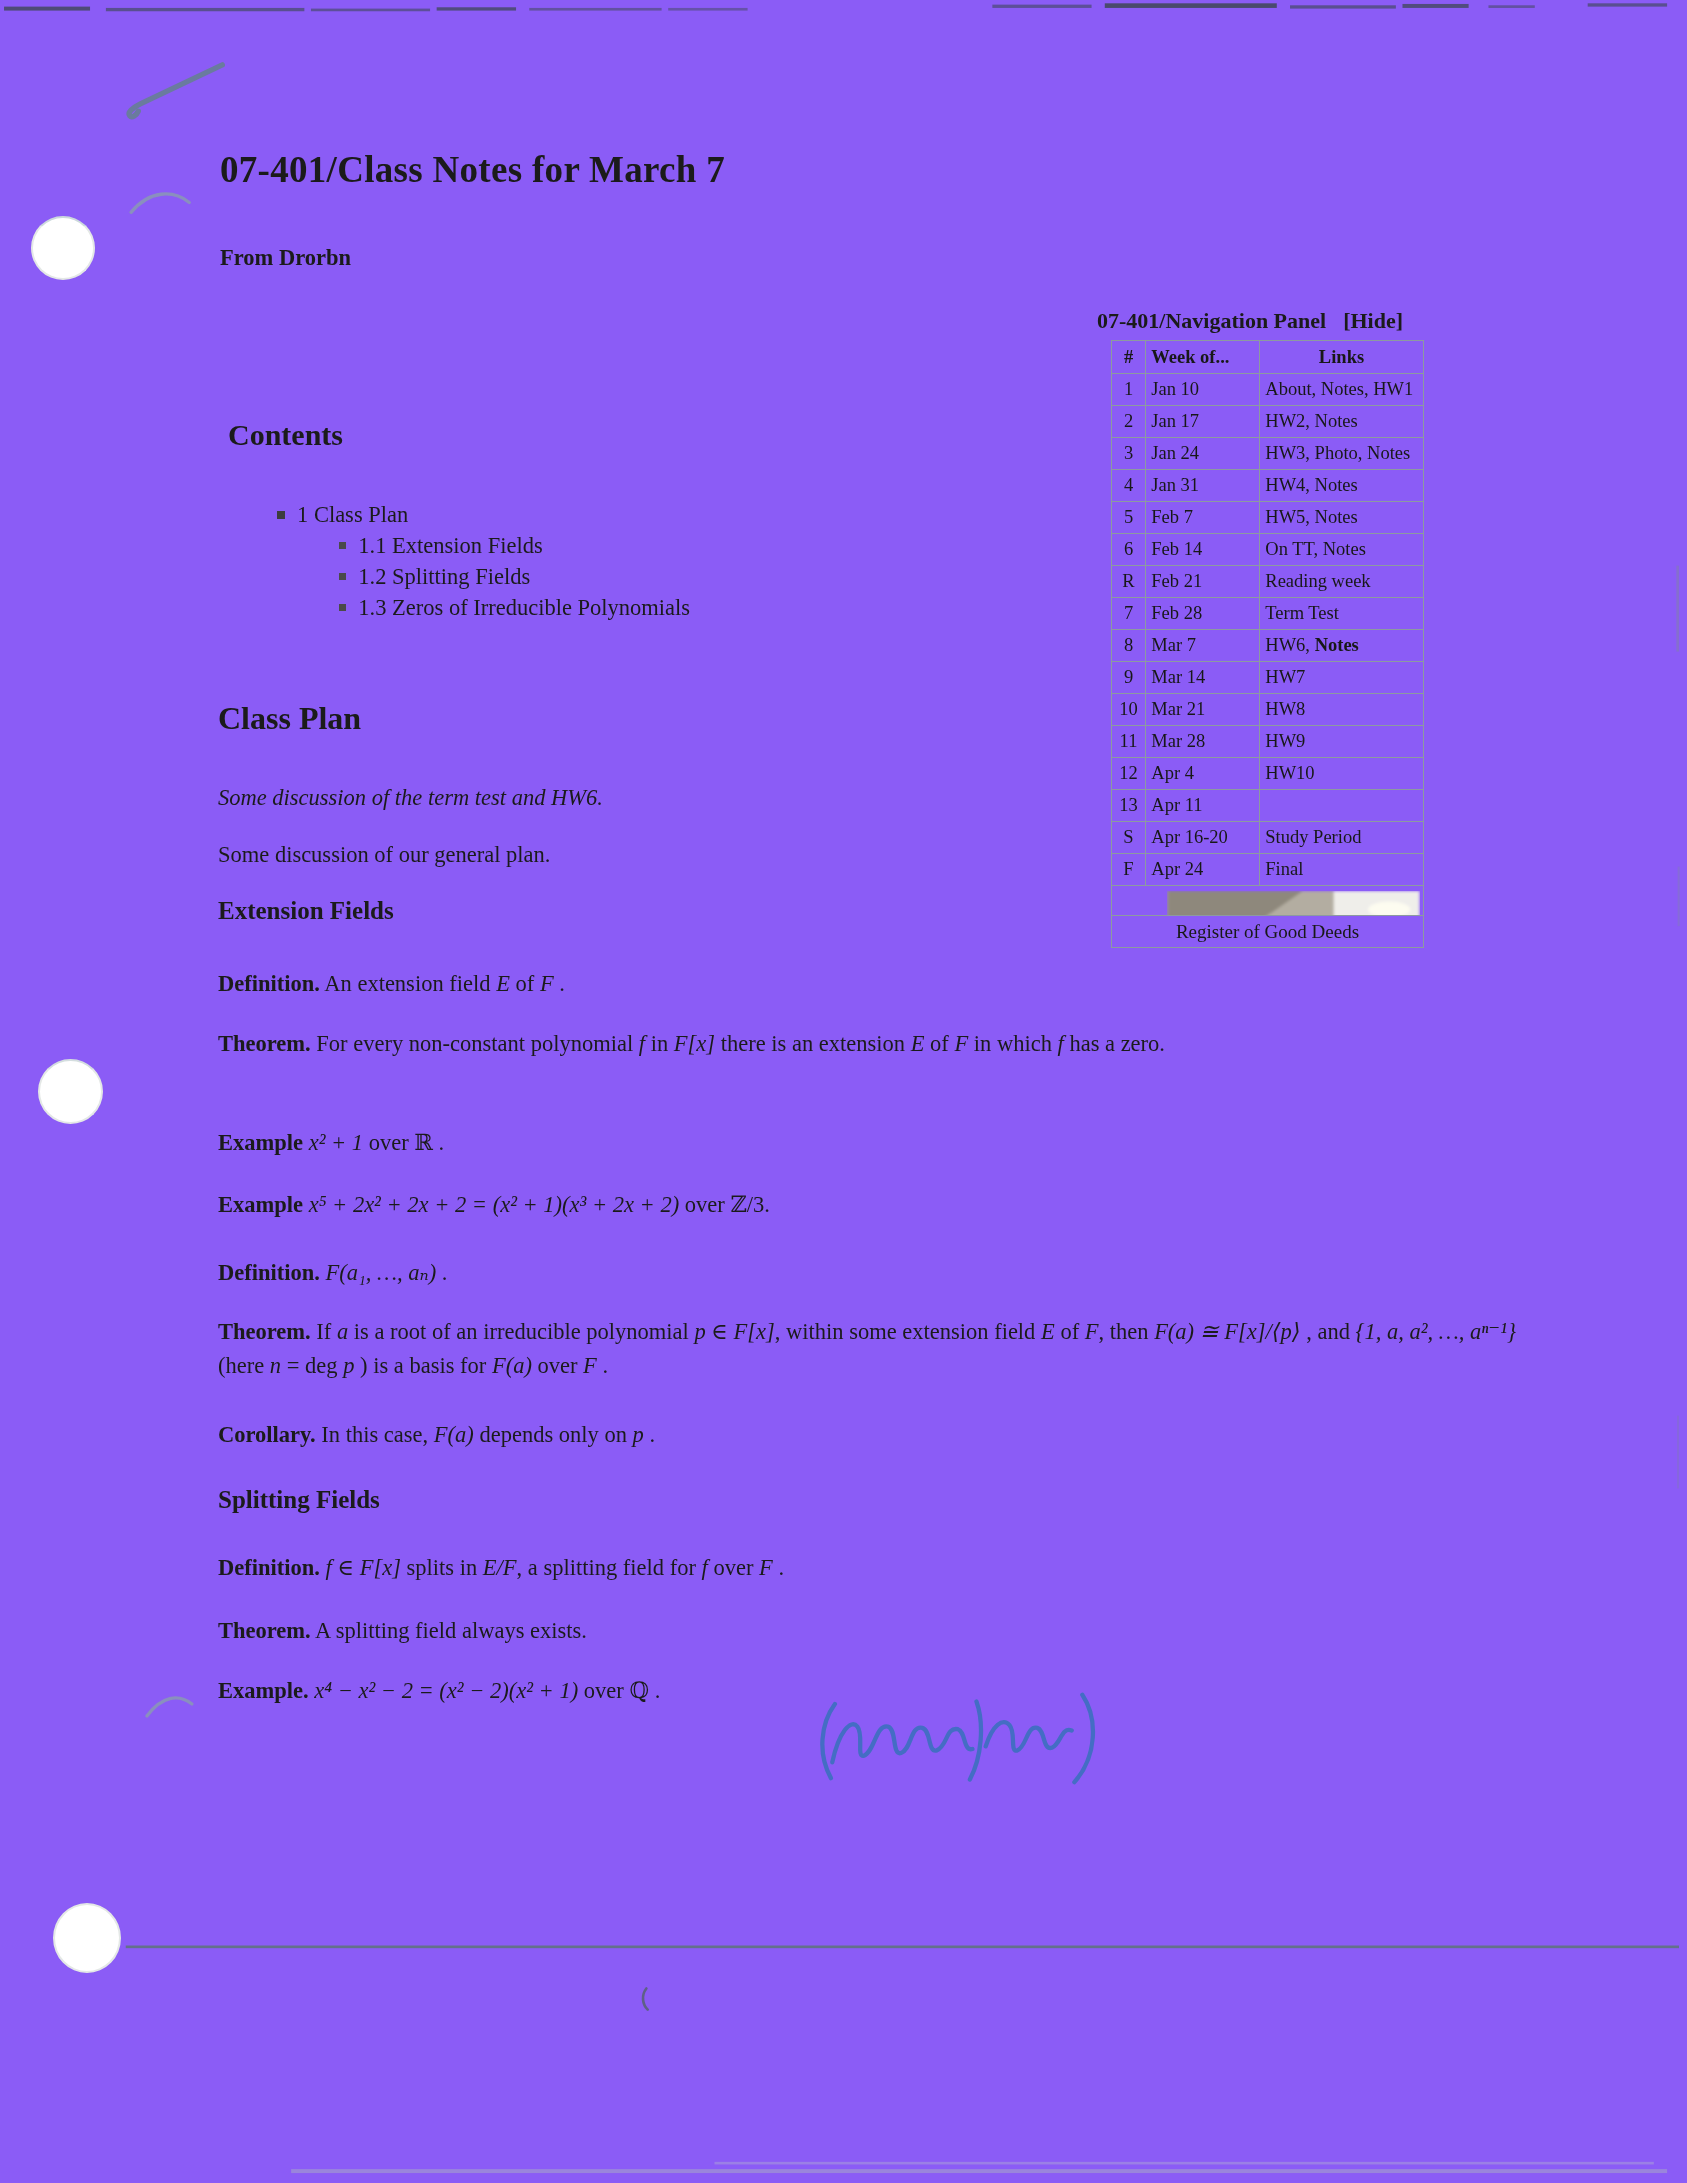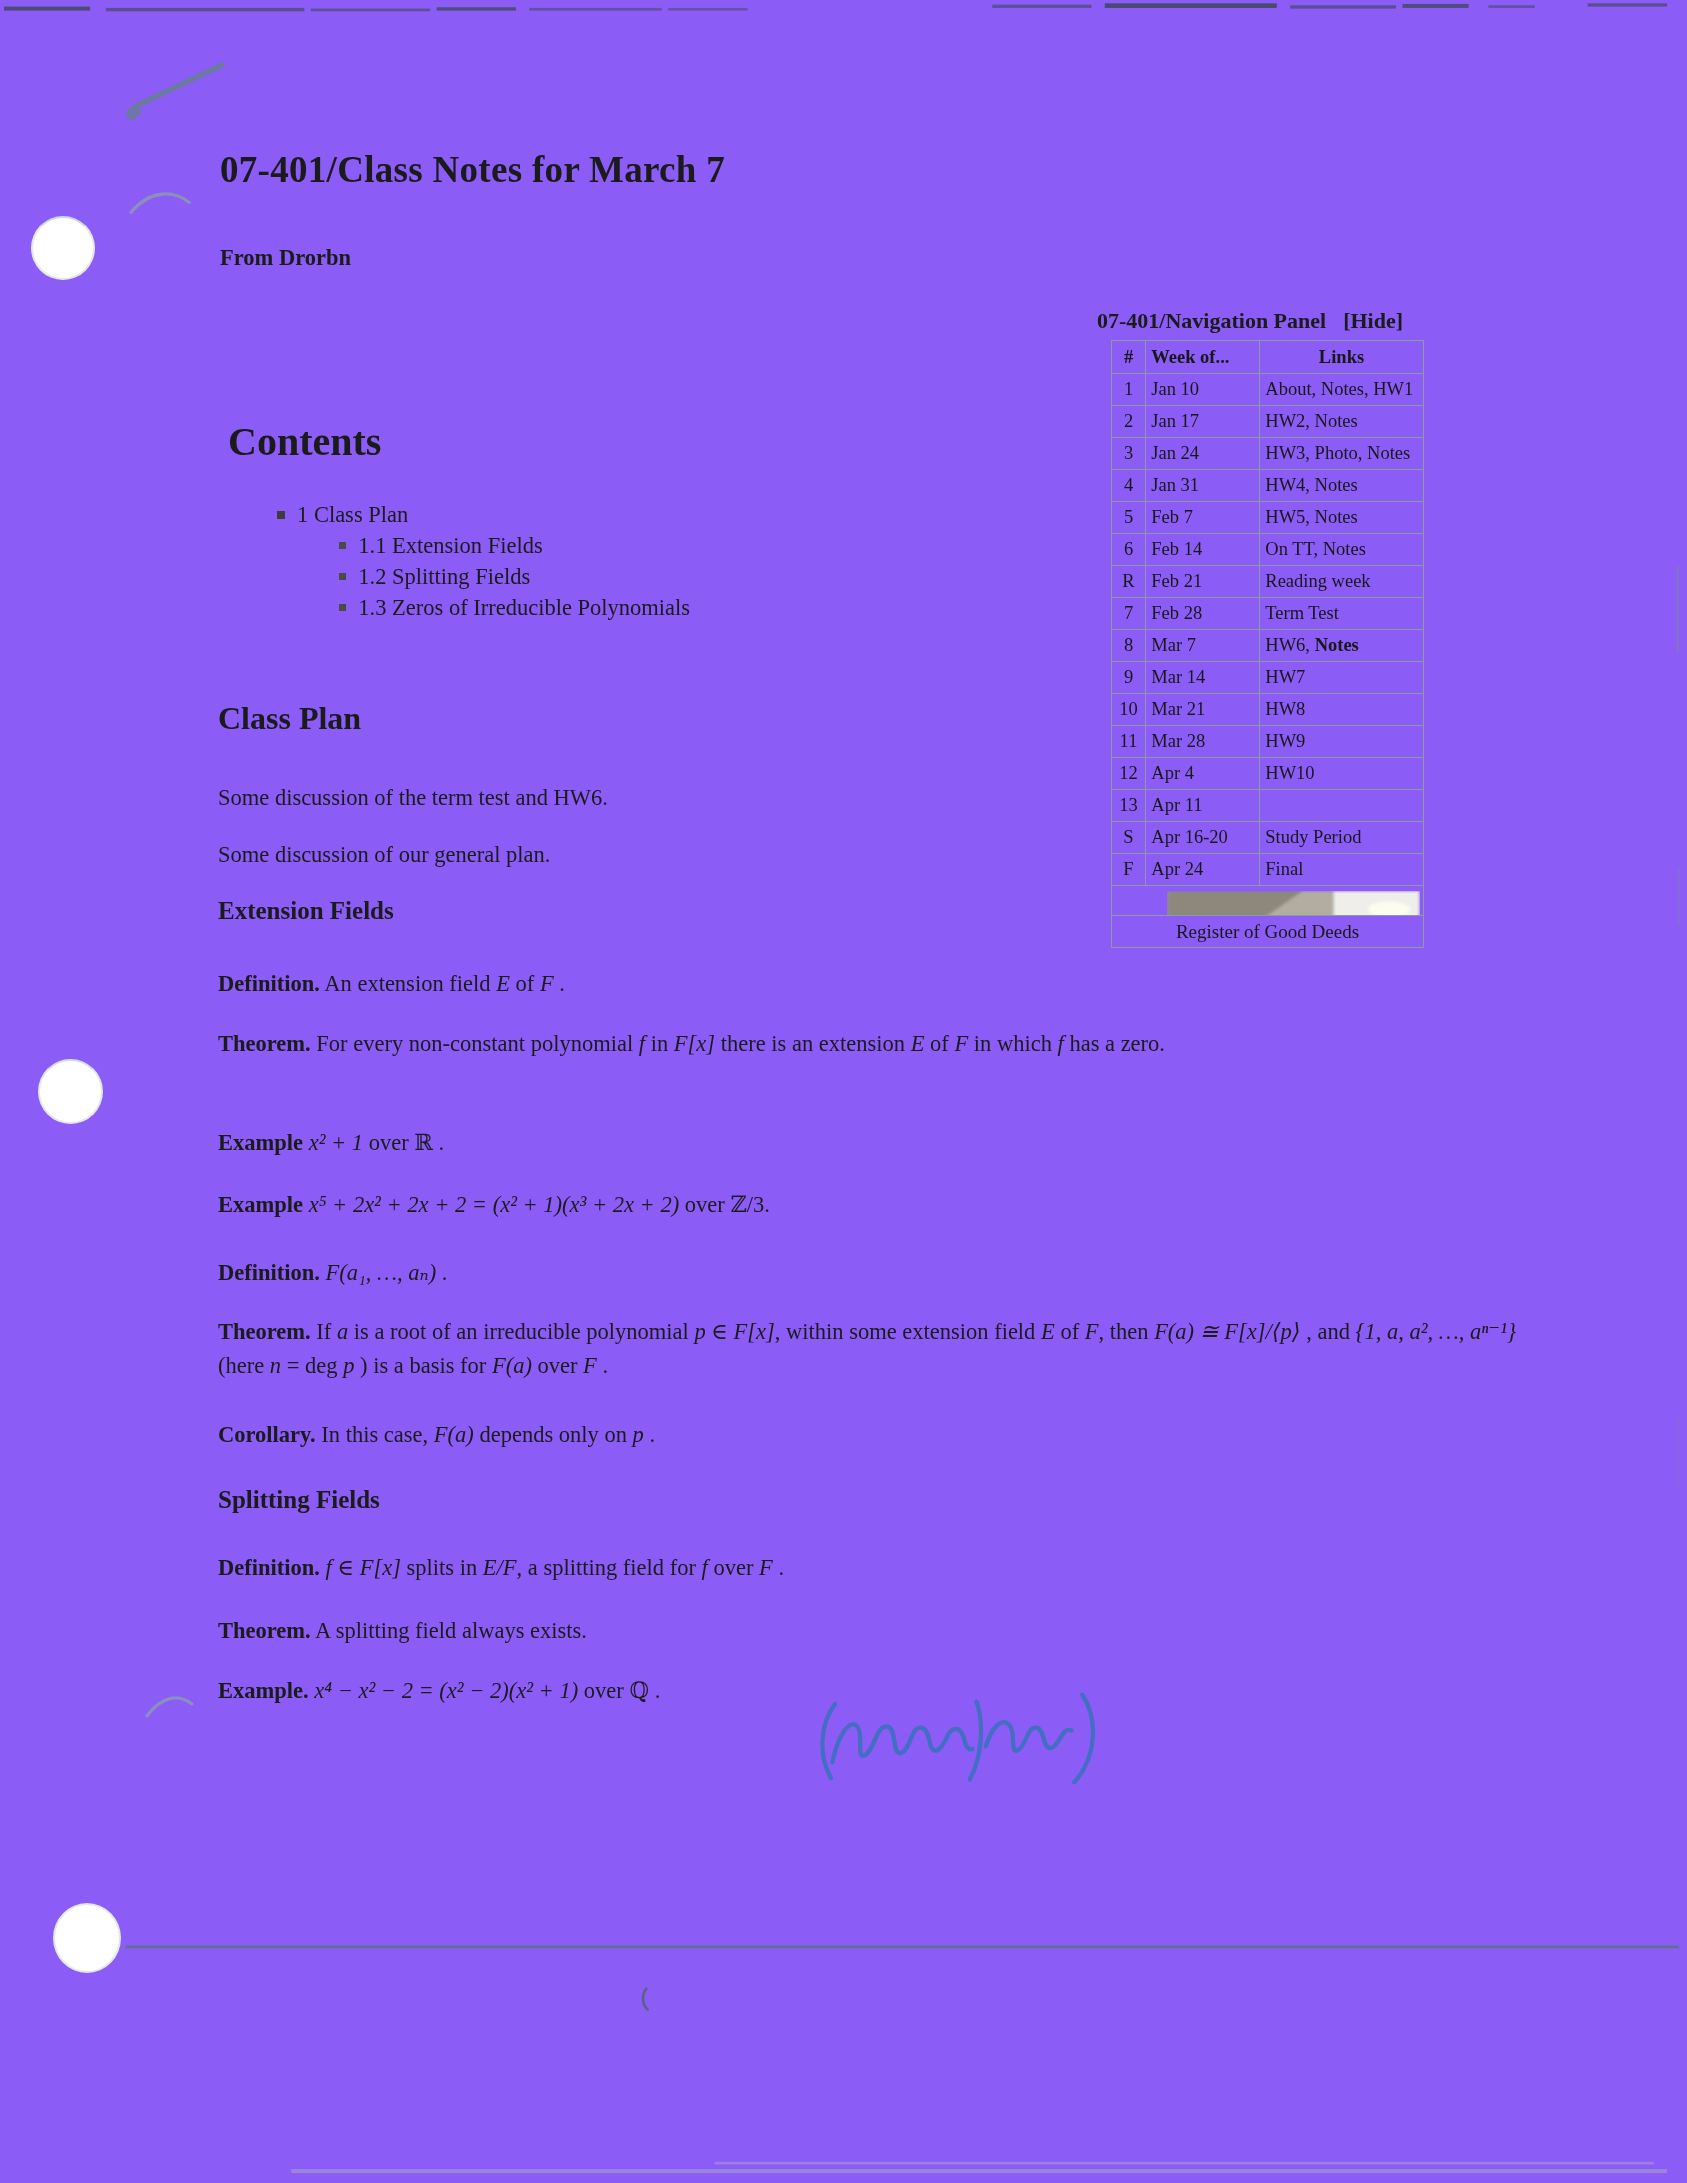--- a/index.html
+++ b/index.html
@@ -47,42 +47,42 @@
 
 <div id="page">
 
   <div class="punch" id="punch-1"></div>
   <div class="punch" id="punch-2"></div>
   <div class="punch" id="punch-3"></div>
 
   <div class="abs title">07-401/Class Notes for March 7</div>
   <div class="abs byline">From Drorbn</div>
 
-  <div class="abs h2" style="left:228px;top:418px;font-size:40px;">Contents</div>
+  <div class="abs h2" style="left:228px;top:418px;font-size:30px;">Contents</div>
   <div class="abs" id="toc">
       <div class="toc-item lvl1">
         <span class="sq"></span>
         <span>1 Class Plan</span>
       </div>
       <div class="toc-item lvl2">
         <span class="sq"></span>
         <span>1.1 Extension Fields</span>
       </div>
       <div class="toc-item lvl2">
         <span class="sq"></span>
         <span>1.2 Splitting Fields</span>
       </div>
       <div class="toc-item lvl2">
         <span class="sq"></span>
         <span>1.3 Zeros of Irreducible Polynomials</span>
       </div>
     </div>
 
   <div class="abs h2" style="left:218px;top:700px;">Class Plan</div>
-  <div class="abs para" style="top:781px;"><span>Some discussion of the term test and HW6.</span></div>
+  <div class="abs para" style="top:781px;font-style:italic;"><span>Some discussion of the term test and HW6.</span></div>
   <div class="abs para" style="top:838px;"><span>Some discussion of our general plan.</span></div>
 
   <div class="abs h3" style="left:218px;top:897px;">Extension Fields</div>
   <div class="abs para" style="top:967px;"><span class="b">Definition.</span><span> An extension field </span><span class="i">E</span><span> of </span><span class="i">F</span><span> .</span></div>
   <div class="abs para wrap" style="top:1027px;width:1019px;"><span class="b">Theorem.</span><span> For every non-constant polynomial </span><span class="i">f</span><span> in </span><span class="i">F[x]</span><span> there is an extension </span><span class="i">E</span><span> of </span><span class="i">F</span><span> in which </span><span class="i">f</span><span> has a zero.</span></div>
   <div class="abs para" style="top:1126px;"><span class="b">Example </span><span class="i">x² + 1</span><span> over ℝ .</span></div>
   <div class="abs para" style="top:1188px;"><span class="b">Example </span><span class="i">x⁵ + 2x² + 2x + 2 = (x² + 1)(x³ + 2x + 2)</span><span> over ℤ/3.</span></div>
   <div class="abs para" style="top:1256px;"><span class="b">Definition. </span><span class="i">F(a₁, …, aₙ)</span><span> .</span></div>
   <div class="abs para wrap" style="top:1315px;width:1330px;line-height:34px;"><span class="b">Theorem.</span><span> If </span><span class="i">a</span><span> is a root of an irreducible polynomial </span><span class="i">p</span><span> ∈ </span><span class="i">F[x]</span><span>, within some extension field </span><span class="i">E</span><span> of </span><span class="i">F</span><span>, then </span><span class="i">F(a) ≅ F[x]/⟨p⟩</span><span> , and </span><span class="i">{1, a, a², …, aⁿ⁻¹}</span><span> (here </span><span class="i">n</span><span> = deg </span><span class="i">p</span><span> ) is a basis for </span><span class="i">F(a)</span><span> over </span><span class="i">F</span><span> .</span></div>
   <div class="abs para" style="top:1418px;"><span class="b">Corollary.</span><span> In this case, </span><span class="i">F(a)</span><span> depends only on </span><span class="i">p</span><span> .</span></div>

